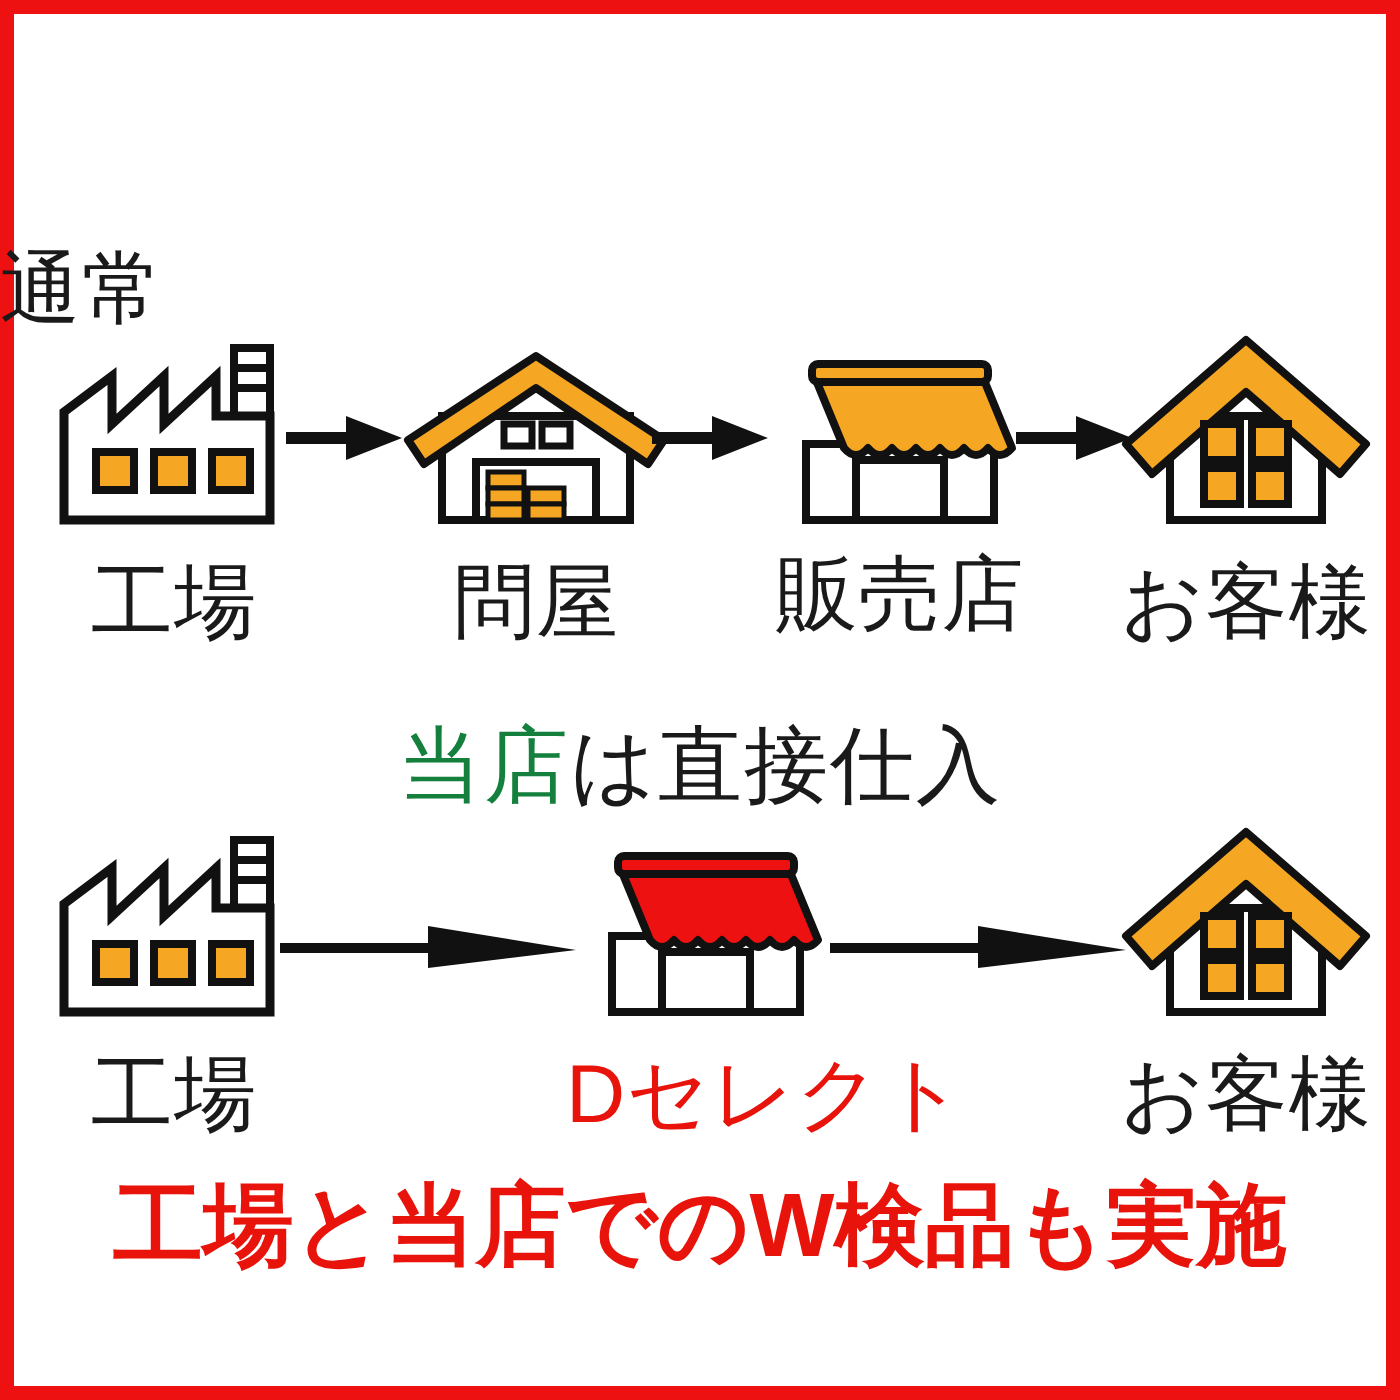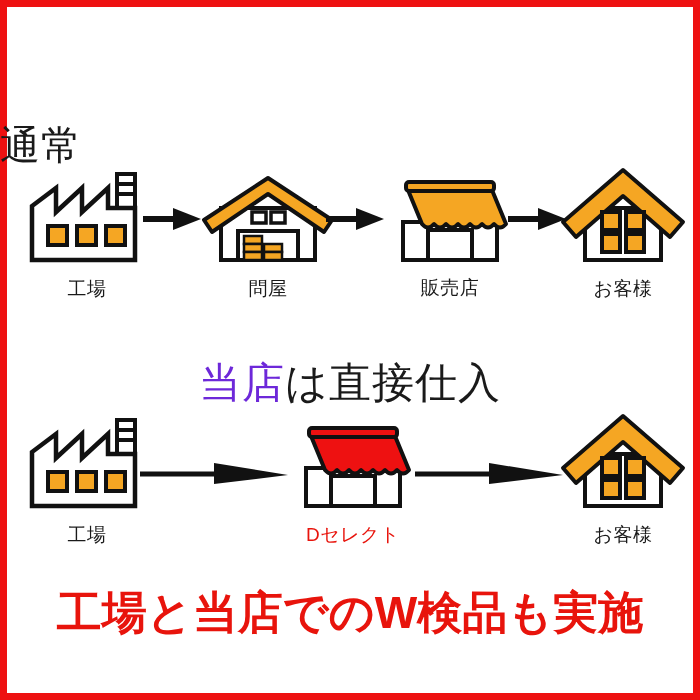--- a/index.html
+++ b/index.html
@@ -65,21 +65,21 @@
     top: 358px;
     left: 0;
     width: 700px;
     text-align: center;
     font-size: 42px;
     line-height: 50px;
     letter-spacing: 1px;
     color: #1a1a1a;
     white-space: nowrap;
   }
-  .mid-caption .em { color: #6d28d9; margin-top: 32px; }
+  .mid-caption .em { color: #15803d; margin-top: 32px; }
 
   
   .footer-text {
     position: absolute;
     left: 0;
     top: 586px;
     width: 700px;
     text-align: center;
     color: #e8140c;
     font-size: 45px;
@@ -100,22 +100,22 @@
 
   .node {
     position: absolute;
     text-align: center;
   }
   .node .icon-box {
     position: relative;
     height: 100px;
   }
   .node .node-label {
-    margin-top: 2px;
-    font-size: 19px;
+    margin-top: 14px;
+    font-size: 41px;
     line-height: 38px;
     color: #1a1a1a;
     letter-spacing: 0.5px;
     white-space: nowrap;
   }
   .node .node-label.accent { color: #e8140c; }
 
   .arrow {
     position: absolute;
   }

